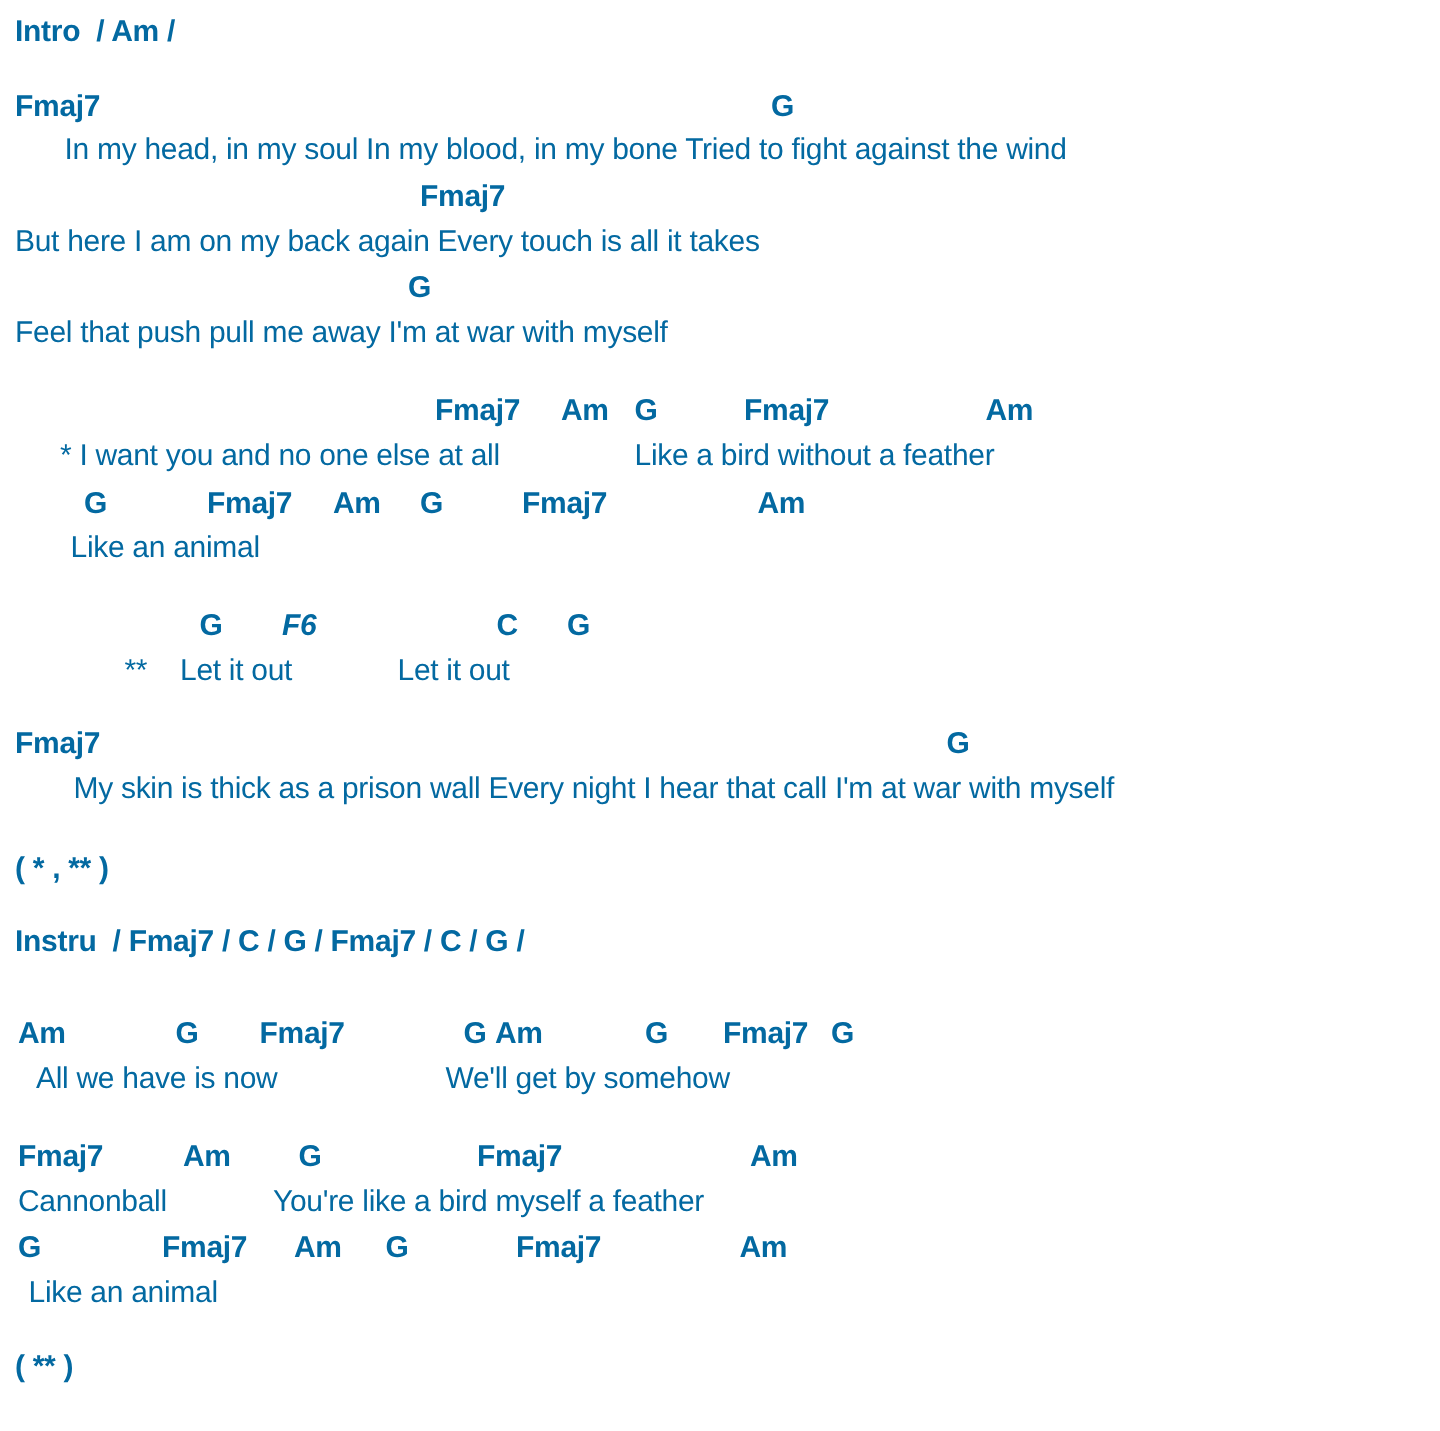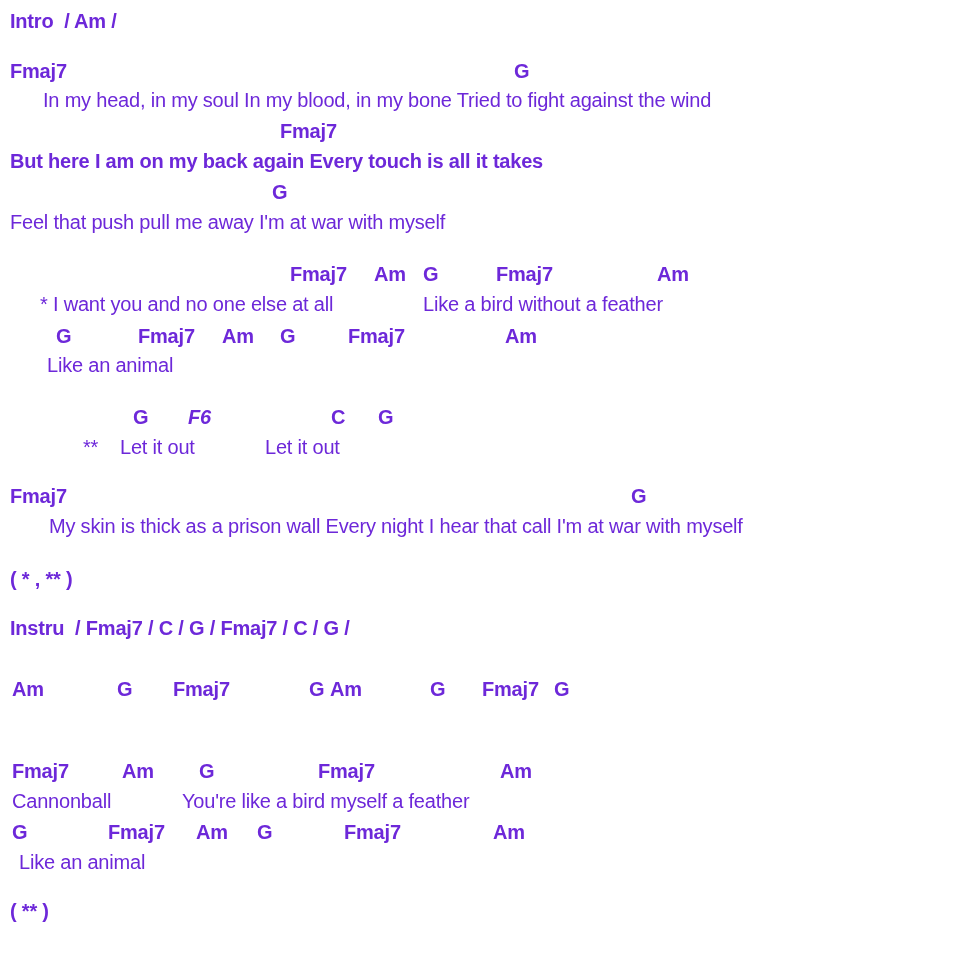--- a/index.html
+++ b/index.html
@@ -5,21 +5,21 @@
   html, body {
     margin: 0;
     padding: 0;
     background: #ffffff;
   }
   #sheet {
     position: relative;
     width: 960px;
     height: 954px;
     background: #ffffff;
-    color: #6d28d9;
+    color: #0369a1;
     font-family: "Liberation Sans", "DejaVu Sans", sans-serif;
     overflow: hidden;
   }
   .line {
     position: absolute;
     left: 0;
     width: 100%;
     height: 26px;
     white-space: pre;
   }
@@ -40,32 +40,33 @@
   }
 </style>
 </head>
 <body>
 
 <div id="sheet">
     <div class="line section-label" style="top: 8px;"><span class="seg" style="left: 10px;">Intro  / Am /</span></div>
     <div class="line chords" style="top: 58px;"><span class="seg" style="left: 10px;">Fmaj7</span><span class="seg" style="left: 514px;">G</span></div>
     <div class="line lyrics" style="top: 87px; text-align: center;"><span class="seg" style="left: 43px;">In my head, in my soul In my blood, in my bone Tried to fight against the wind</span></div>
     <div class="line chords" style="top: 118px;"><span class="seg" style="left: 280px;">Fmaj7</span></div>
-    <div class="line lyrics" style="top: 148px;"><span class="seg" style="left: 10px; font-weight: bold;">But here I am on my back again Every touch is all it takes</span></div>
+    <div class="line lyrics" style="top: 148px;"><span class="seg" style="left: 10px;">But here I am on my back again Every touch is all it takes</span></div>
     <div class="line chords" style="top: 179px;"><span class="seg" style="left: 272px;">G</span></div>
     <div class="line lyrics" style="top: 209px;"><span class="seg" style="left: 10px;">Feel that push pull me away I'm at war with myself</span></div>
     <div class="line chords" style="top: 261px;"><span class="seg" style="left: 290px;">Fmaj7</span><span class="seg" style="left: 374px;">Am</span><span class="seg" style="left: 423px;">G</span><span class="seg" style="left: 496px;">Fmaj7</span><span class="seg" style="left: 657px;">Am</span></div>
     <div class="line lyrics" style="top: 291px;"><span class="seg" style="left: 423px;">Like a bird without a feather</span><span class="seg" style="left: 40px;">* I want you and no one else at all</span></div>
     <div class="line chords" style="top: 323px;"><span class="seg" style="left: 56px;">G</span><span class="seg" style="left: 138px;">Fmaj7</span><span class="seg" style="left: 222px;">Am</span><span class="seg" style="left: 280px;">G</span><span class="seg" style="left: 348px;">Fmaj7</span><span class="seg" style="left: 505px;">Am</span></div>
     <div class="line lyrics" style="top: 352px;"><span class="seg" style="left: 47px;">Like an animal</span></div>
     <div class="line chords" style="top: 404px;"><span class="seg" style="left: 133px;">G</span><span class="seg" style="left: 188px; font-style: italic;">F6</span><span class="seg" style="left: 331px;">C</span><span class="seg" style="left: 378px;">G</span></div>
     <div class="line lyrics" style="top: 434px;"><span class="seg" style="left: 83px;">**</span><span class="seg" style="left: 120px;">Let it out</span><span class="seg" style="left: 265px;">Let it out</span></div>
     <div class="line chords" style="top: 483px;"><span class="seg" style="left: 10px;">Fmaj7</span><span class="seg" style="left: 631px;">G</span></div>
     <div class="line lyrics" style="top: 513px;"><span class="seg" style="left: 49px;">My skin is thick as a prison wall Every night I hear that call I'm at war with myself</span></div>
     <div class="line section-label" style="top: 566px;"><span class="seg" style="left: 10px;">( * , ** )</span></div>
     <div class="line section-label" style="top: 615px;"><span class="seg" style="left: 10px;">Instru  / Fmaj7 / C / G / Fmaj7 / C / G /</span></div>
     <div class="line chords" style="top: 676px;"><span class="seg" style="left: 12px;">Am</span><span class="seg" style="left: 117px;">G</span><span class="seg" style="left: 173px;">Fmaj7</span><span class="seg" style="left: 309px;">G</span><span class="seg" style="left: 330px;">Am</span><span class="seg" style="left: 430px;">G</span><span class="seg" style="left: 482px;">Fmaj7</span><span class="seg" style="left: 554px;">G</span></div>
+    <div class="line lyrics" style="top: 706px;"><span class="seg" style="left: 24px;">All we have is now</span><span class="seg" style="left: 297px;">We'll get by somehow</span></div>
     <div class="line chords" style="top: 758px;"><span class="seg" style="left: 12px;">Fmaj7</span><span class="seg" style="left: 122px;">Am</span><span class="seg" style="left: 199px;">G</span><span class="seg" style="left: 318px;">Fmaj7</span><span class="seg" style="left: 500px;">Am</span></div>
     <div class="line lyrics" style="top: 788px; padding-left: 32px;"><span class="seg" style="left: 12px;">Cannonball</span><span class="seg" style="left: 182px;">You're like a bird myself a feather</span></div>
     <div class="line chords" style="top: 819px;"><span class="seg" style="left: 12px;">G</span><span class="seg" style="left: 108px;">Fmaj7</span><span class="seg" style="left: 196px;">Am</span><span class="seg" style="left: 257px;">G</span><span class="seg" style="left: 344px;">Fmaj7</span><span class="seg" style="left: 493px;">Am</span></div>
     <div class="line lyrics" style="top: 849px;"><span class="seg" style="left: 19px;">Like an animal</span></div>
     <div class="line section-label" style="top: 898px;"><span class="seg" style="left: 10px;">( ** )</span></div>
   </div>
 
 </body></html>

